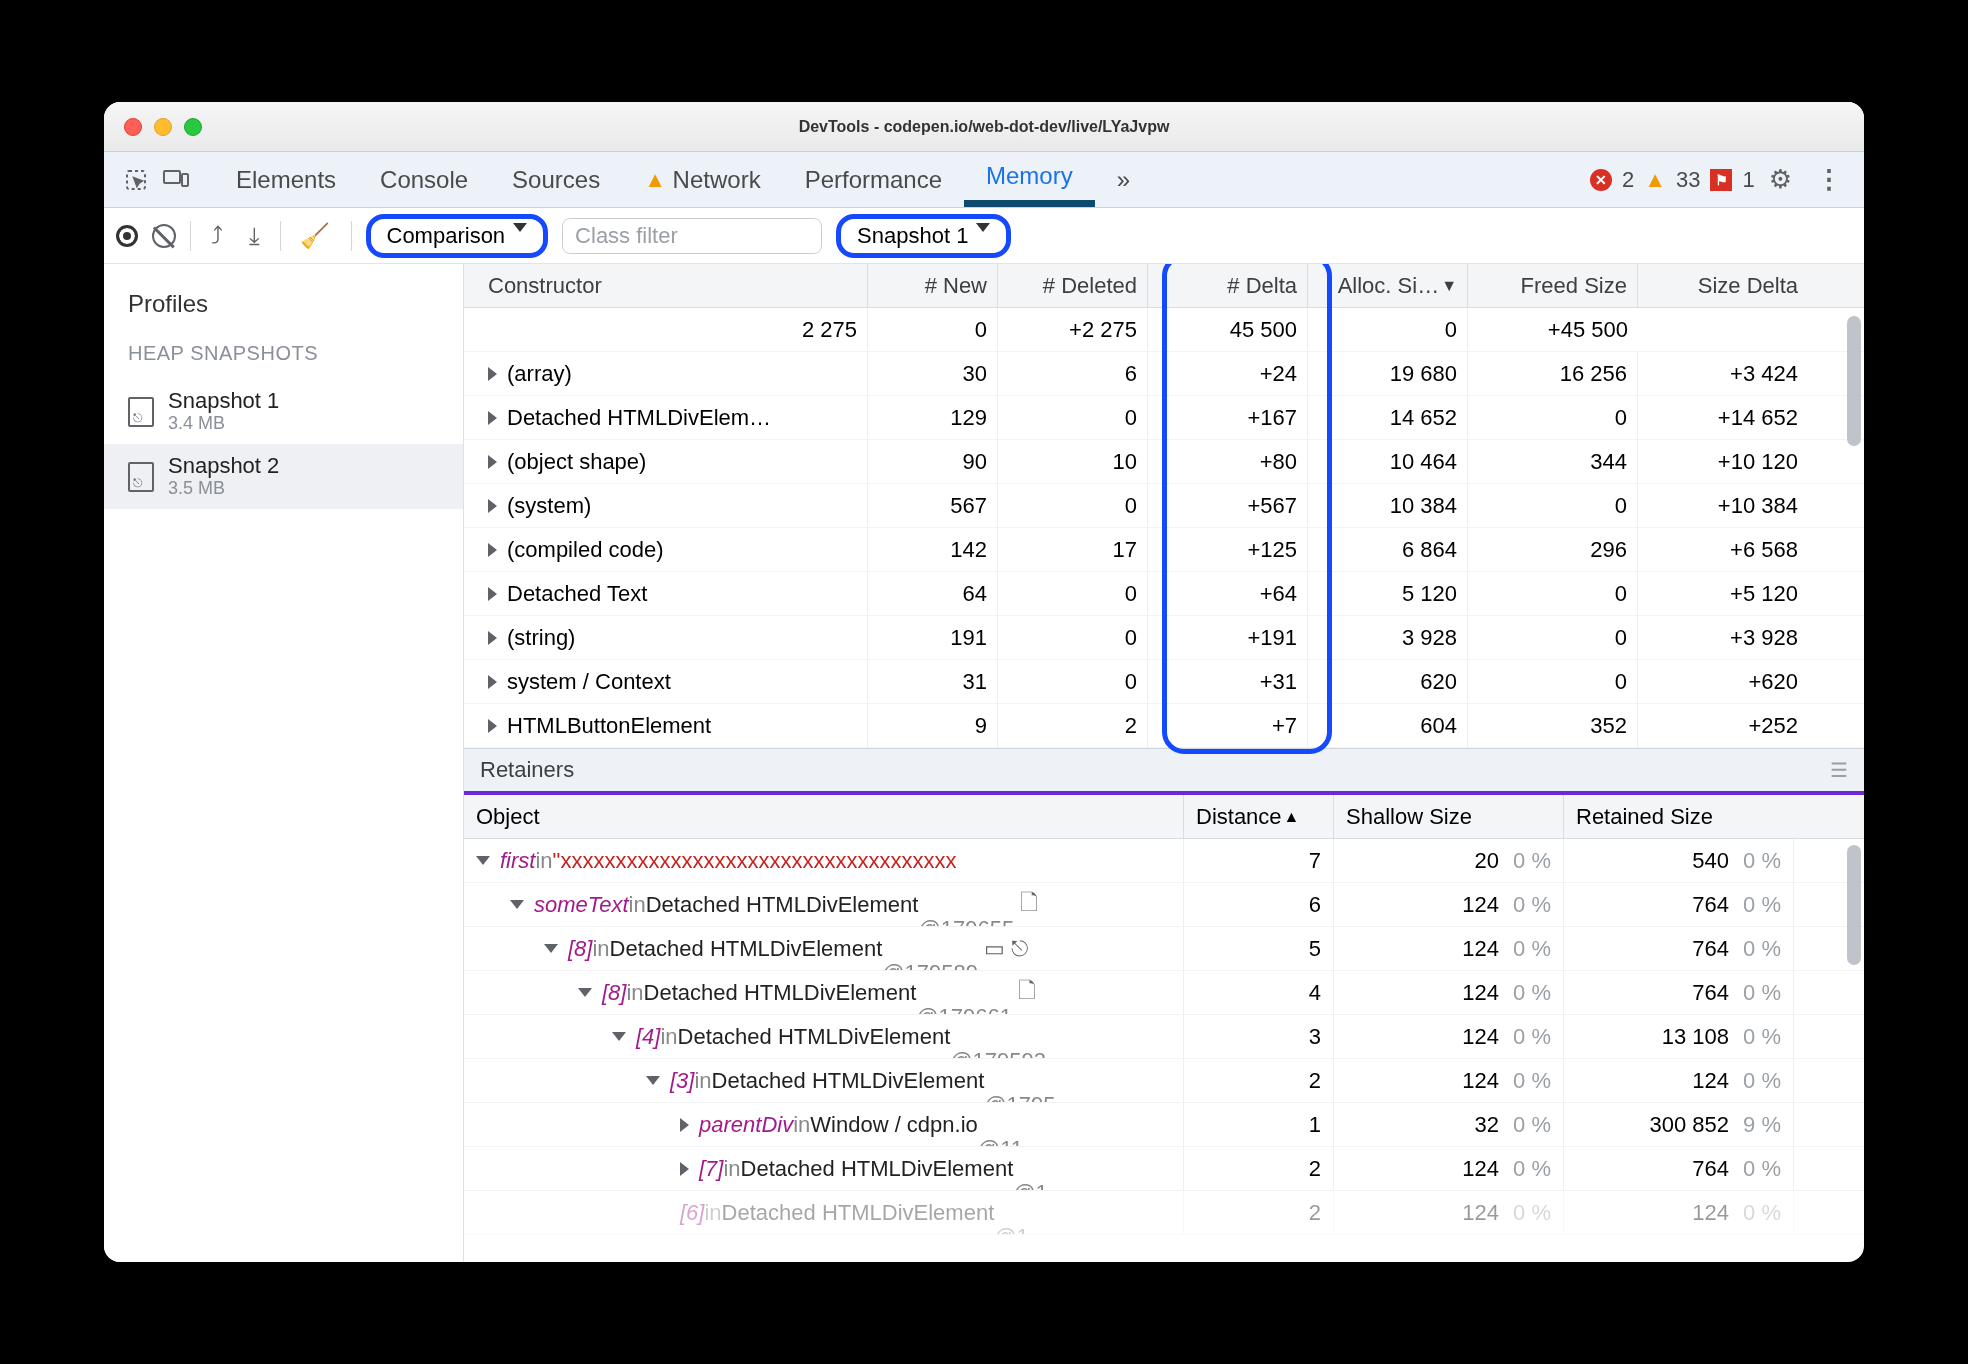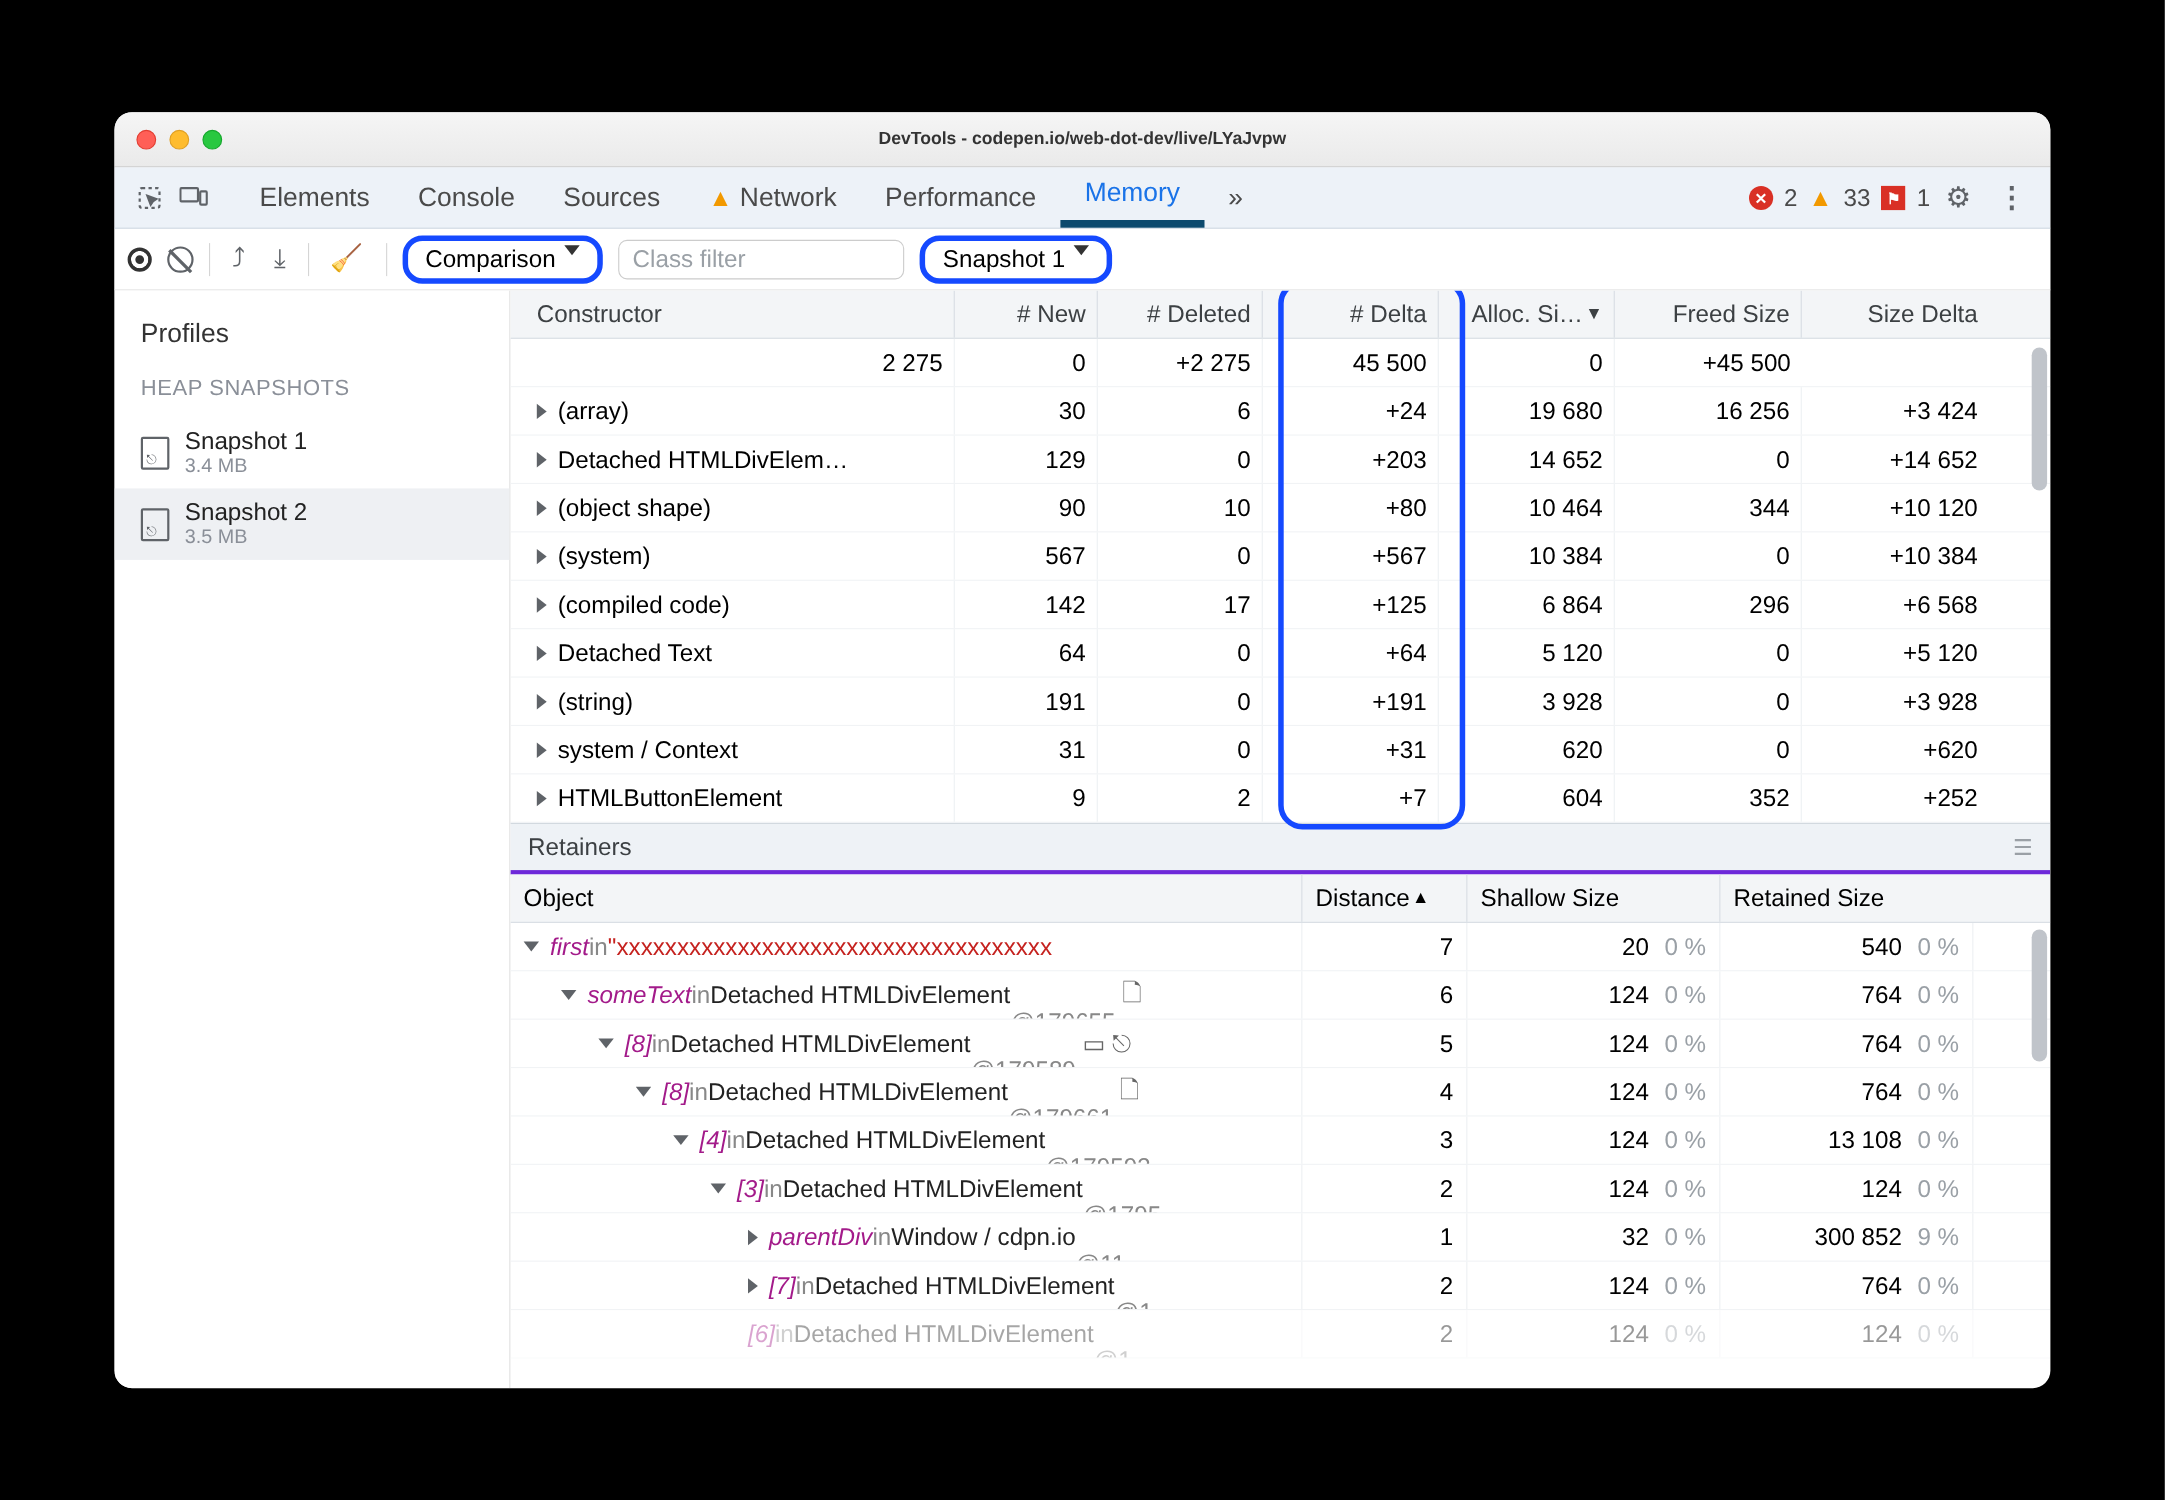--- a/index.html
+++ b/index.html
@@ -196,21 +196,21 @@
               <div class="num">6</div>
               <div class="num">+24</div>
               <div class="num">19 680</div>
               <div class="num">16 256</div>
               <div class="num">+3 424</div>
             </div>
             <div class="gridrow">
               <div><span class="tri-r"></span>Detached HTMLDivElem…</div>
               <div class="num">129</div>
               <div class="num">0</div>
-              <div class="num">+203</div>
+              <div class="num">+167</div>
               <div class="num">14 652</div>
               <div class="num">0</div>
               <div class="num">+14 652</div>
             </div>
             <div class="gridrow">
               <div><span class="tri-r"></span>(object shape)</div>
               <div class="num">90</div>
               <div class="num">10</div>
               <div class="num">+80</div>
               <div class="num">10 464</div>

